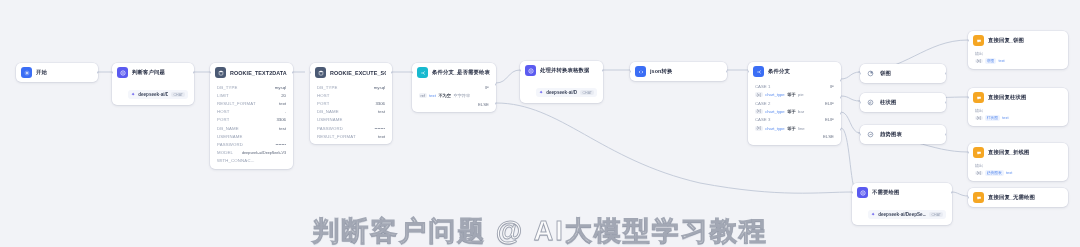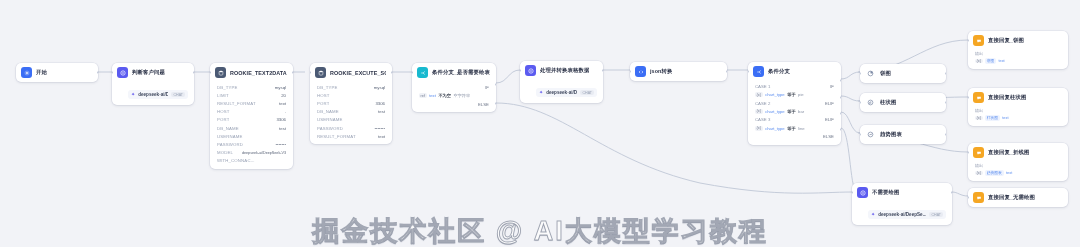--- a/index.html
+++ b/index.html
@@ -560,15 +560,15 @@
       <span class="nico orange">
         <svg width="6" height="6" viewBox="0 0 10 10">
             <path d="M2,3 h6 v3.4 h-3.4 L3,8 V6.4 H2 Z" fill="#fff"></path>
           </svg>
       </span>
       <span class="ntitle">直接回复_无需绘图</span>
     </div>
     <span class="port in" style="top:8px;"></span>
   </div>
 
-  <div class="watermark">掘金技术社区 @ AI大模型学习教程</div>
+  <div class="watermark">判断客户问题 @ AI大模型学习教程</div>
 
 </div>
 
 </body></html>

